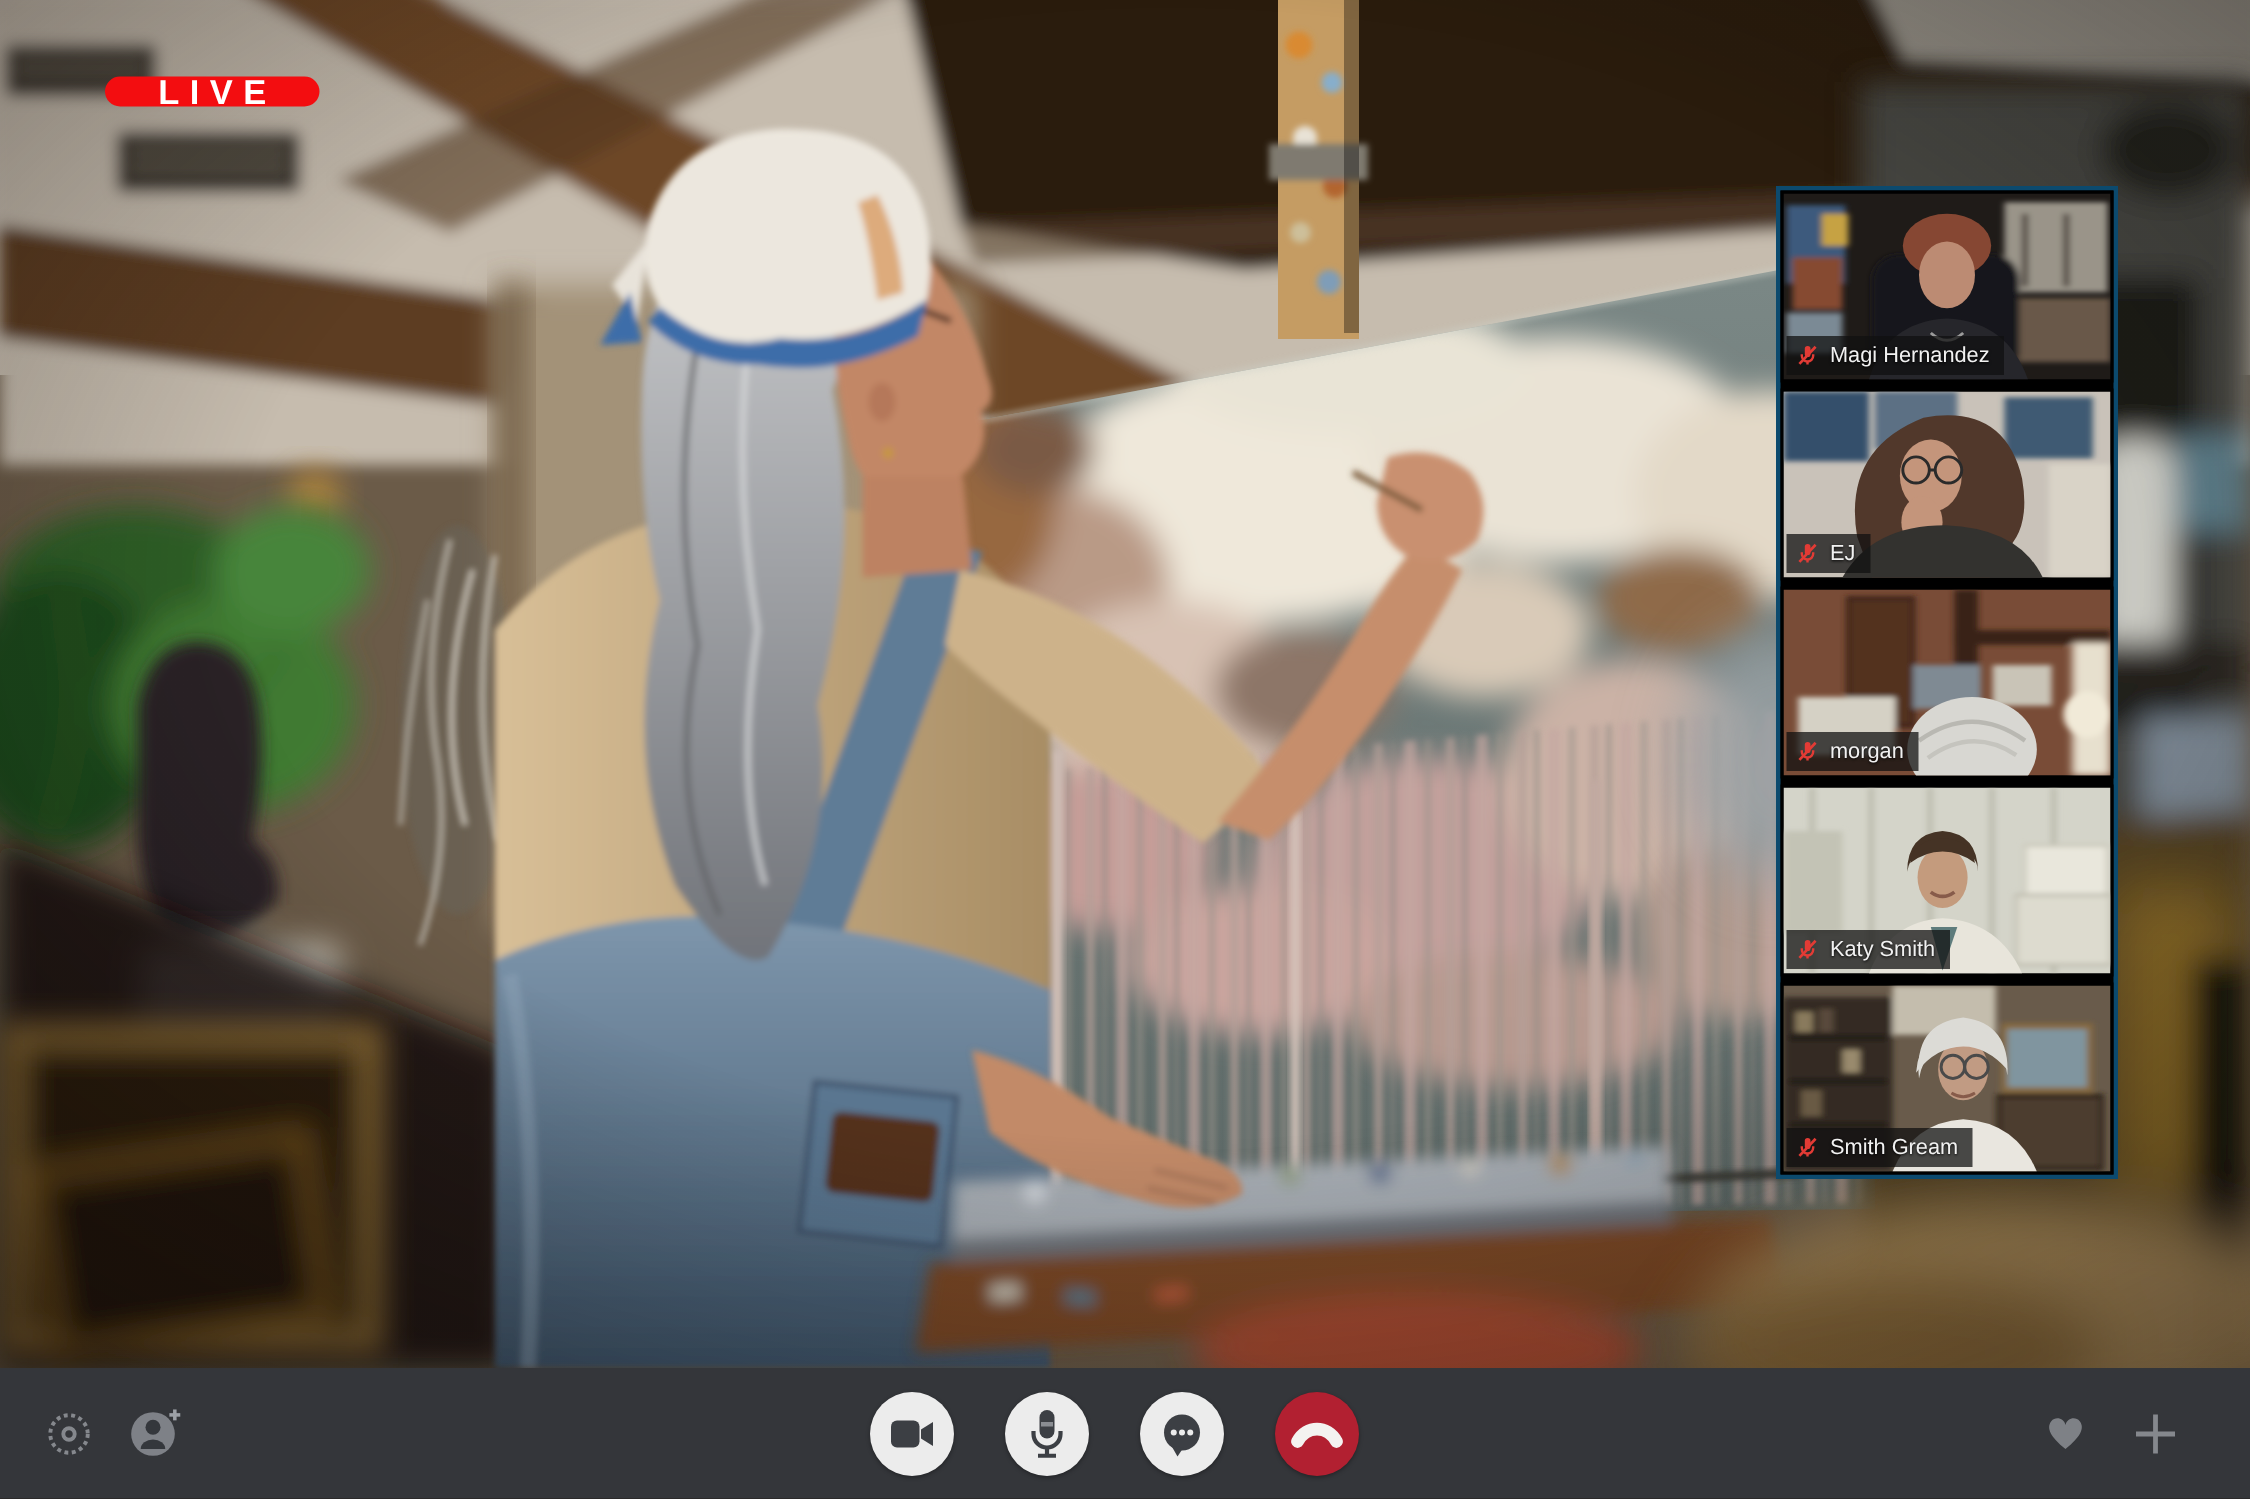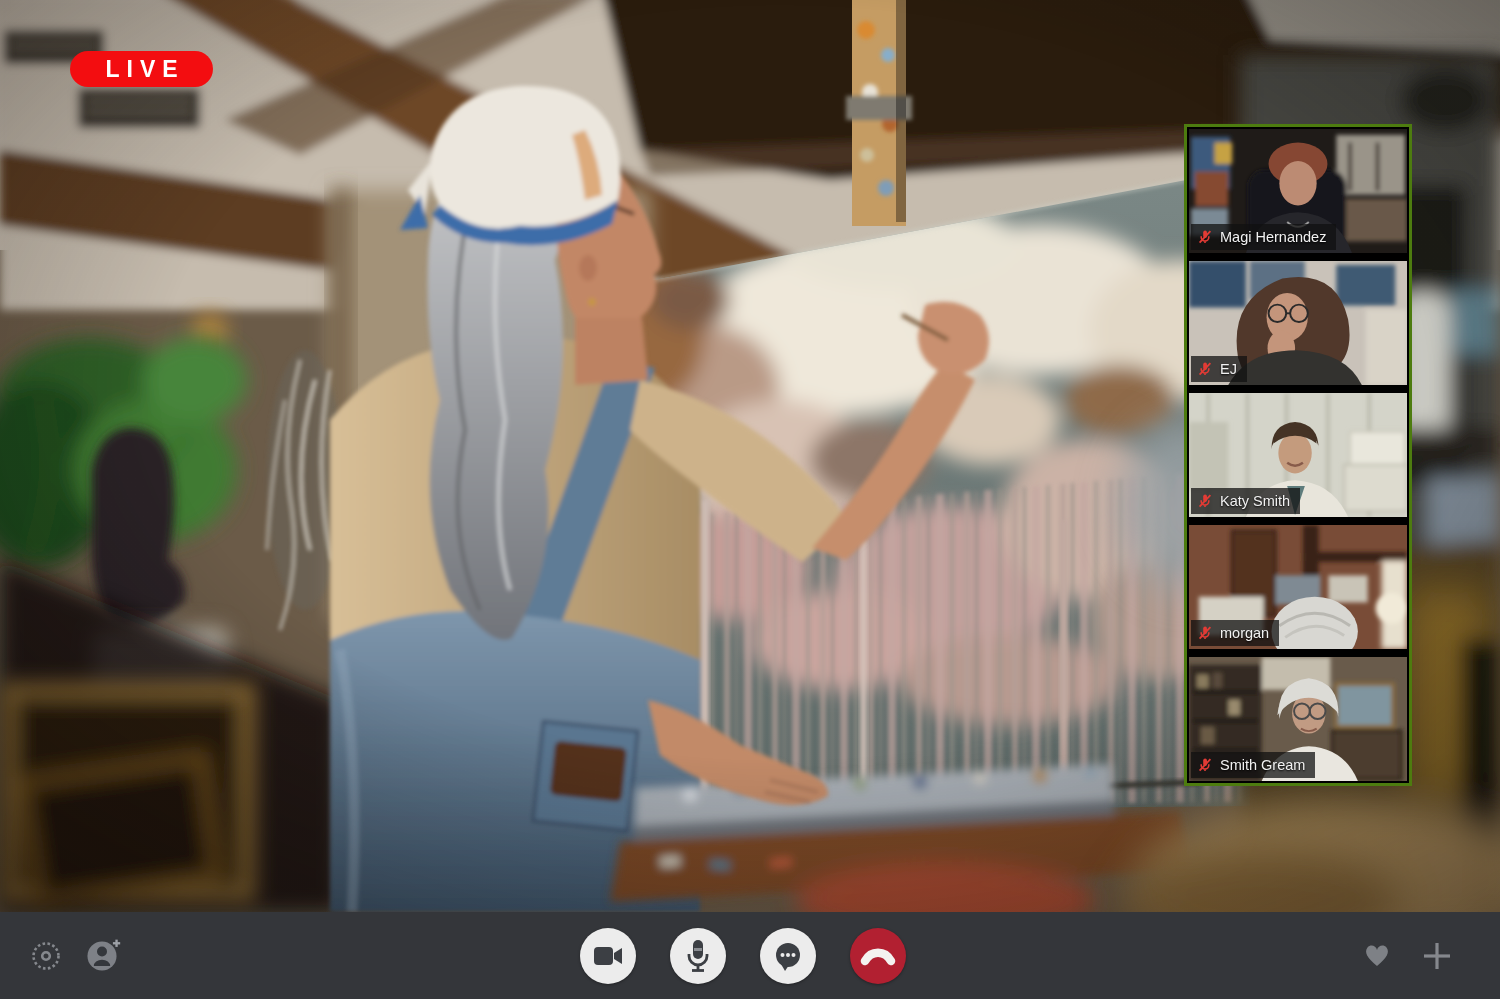--- a/index.html
+++ b/index.html
@@ -2,28 +2,28 @@
 <html><head>
 <meta charset="utf-8">
 <style>
   html,body{margin:0;padding:0;background:#111;}
   .stage{position:relative;width:1500px;height:999px;overflow:hidden;
          font-family:"Liberation Sans",sans-serif;background:#1a1410;}
   .photo{position:absolute;left:0;top:0;width:1500px;height:912px;}
   .photo svg{display:block;width:100%;height:100%;}
 
   
-  .live{position:absolute;left:70px;top:51px;width:143px;height:36px;
+  .live{position:absolute;left:70px;top:51px;width:143px;height:20px;
         background:#f30d10;border-radius:18px;display:flex;align-items:center;
         justify-content:center;color:#fff;font-weight:bold;font-size:23px;
         letter-spacing:7px;padding-left:7px;box-sizing:border-box;}
 
   
   .panel{position:absolute;left:1184px;top:124px;width:228px;height:662px;
-         background:#000;border:3px solid #4d7c0f;box-sizing:border-box;
+         background:#000;border:3px solid #0c4a6e;box-sizing:border-box;
          display:flex;flex-direction:column;gap:4px;}
   .tile{position:relative;flex:1;background:#000;padding:2px;box-sizing:border-box;
         overflow:hidden;cursor:pointer;}
   .tile svg{display:block;width:100%;height:100%;filter:blur(.5px) saturate(.92);}
   .name-tag{position:absolute;left:4px;bottom:5px;height:26px;display:flex;
             align-items:center;gap:7px;padding:0 10px 0 6px;
             background:rgba(16,16,16,.74);color:#f1f1f1;font-size:14.5px;
             white-space:nowrap;text-shadow:0 1px 2px #000;}
   .name-tag svg{width:16px;height:16px;filter:none;flex:0 0 auto;}
 
@@ -331,20 +331,53 @@
           <line x1="8" y1="12.2" x2="8" y2="14" stroke="#e23b35" stroke-width="1.6"></line>
           <line x1="2.6" y1="13.6" x2="13.4" y2="2.2" stroke="#e23b35" stroke-width="1.8"></line>
         </svg>
         <span>EJ</span>
       </div>
     </div>
 
     <div class="tile">
       <svg viewBox="0 0 222 128" preserveAspectRatio="none">
         <defs>
+            <filter id="p4b">
+              <feGaussianBlur stdDeviation="2"></feGaussianBlur>
+            </filter>
+          </defs>
+        <rect width="222" height="128" fill="#7c4b34"></rect>
+        <g filter="url(#p4b)">
+          <rect x="44" y="6" width="44" height="88" fill="#55311f" stroke="#3f2416" stroke-width="3"></rect>
+          <rect x="116" y="0" width="16" height="64" fill="#3a2113"></rect>
+          <rect x="116" y="28" width="106" height="10" fill="#3a2113"></rect>
+          <rect x="88" y="52" width="46" height="30" fill="#7e8a94"></rect>
+          <rect x="142" y="52" width="40" height="28" fill="#c9c4b6"></rect>
+          <rect x="10" y="74" width="66" height="40" fill="#d5d1c4"></rect>
+          <rect x="196" y="36" width="26" height="92" fill="#e8e0cc" filter="url(#p4b)"></rect>
+          <circle cx="206" cy="86" r="16" fill="#f2ead6"></circle>
+        </g>
+        <ellipse cx="128" cy="110" rx="44" ry="36" fill="#d8d7d2"></ellipse>
+        <path d="M92,104 q36,-26 72,0" stroke="#b9b8b2" stroke-width="3" fill="none"></path>
+        <path d="M98,116 q30,-22 60,-2" stroke="#c5c4be" stroke-width="3" fill="none"></path>
+      </svg>
+      <div class="name-tag">
+        <svg viewBox="0 0 16 16">
+          <rect x="6.2" y="1.6" width="3.8" height="7.4" rx="1.9" fill="#e23b35"></rect>
+          <path d="M4.2,7.2 v1 a3.8,3.8 0 0 0 7.6,0 v-1" stroke="#e23b35" stroke-width="1.6" fill="none"></path>
+          <line x1="8" y1="12.2" x2="8" y2="14" stroke="#e23b35" stroke-width="1.6"></line>
+          <line x1="2.6" y1="13.6" x2="13.4" y2="2.2" stroke="#e23b35" stroke-width="1.8"></line>
+        </svg>
+        <span>morgan</span>
+      </div>
+    </div>
+
+    <div class="tile">
+      <svg viewBox="0 0 222 128" preserveAspectRatio="none">
+        <defs>
             <filter id="p3b">
               <feGaussianBlur stdDeviation="2"></feGaussianBlur>
             </filter>
           </defs>
         <rect width="222" height="128" fill="#d4d4c8"></rect>
         <g filter="url(#p3b)">
           <rect x="18" y="0" width="3" height="128" fill="#b5b5a6"></rect>
             <rect x="58" y="0" width="3" height="128" fill="#b5b5a6"></rect>
           <rect x="98" y="0" width="3" height="128" fill="#b5b5a6"></rect>
             <rect x="140" y="0" width="3" height="128" fill="#b5b5a6"></rect>
@@ -361,53 +394,20 @@
         <path d="M100,96 L108,126 L118,96 Z" fill="#5c7d7d"></path>
       </svg>
       <div class="name-tag">
         <svg viewBox="0 0 16 16">
           <rect x="6.2" y="1.6" width="3.8" height="7.4" rx="1.9" fill="#e23b35"></rect>
           <path d="M4.2,7.2 v1 a3.8,3.8 0 0 0 7.6,0 v-1" stroke="#e23b35" stroke-width="1.6" fill="none"></path>
           <line x1="8" y1="12.2" x2="8" y2="14" stroke="#e23b35" stroke-width="1.6"></line>
           <line x1="2.6" y1="13.6" x2="13.4" y2="2.2" stroke="#e23b35" stroke-width="1.8"></line>
         </svg>
         <span>Katy Smith</span>
-      </div>
-    </div>
-
-    <div class="tile">
-      <svg viewBox="0 0 222 128" preserveAspectRatio="none">
-        <defs>
-            <filter id="p4b">
-              <feGaussianBlur stdDeviation="2"></feGaussianBlur>
-            </filter>
-          </defs>
-        <rect width="222" height="128" fill="#7c4b34"></rect>
-        <g filter="url(#p4b)">
-          <rect x="44" y="6" width="44" height="88" fill="#55311f" stroke="#3f2416" stroke-width="3"></rect>
-          <rect x="116" y="0" width="16" height="64" fill="#3a2113"></rect>
-          <rect x="116" y="28" width="106" height="10" fill="#3a2113"></rect>
-          <rect x="88" y="52" width="46" height="30" fill="#7e8a94"></rect>
-          <rect x="142" y="52" width="40" height="28" fill="#c9c4b6"></rect>
-          <rect x="10" y="74" width="66" height="40" fill="#d5d1c4"></rect>
-          <rect x="196" y="36" width="26" height="92" fill="#e8e0cc" filter="url(#p4b)"></rect>
-          <circle cx="206" cy="86" r="16" fill="#f2ead6"></circle>
-        </g>
-        <ellipse cx="128" cy="110" rx="44" ry="36" fill="#d8d7d2"></ellipse>
-        <path d="M92,104 q36,-26 72,0" stroke="#b9b8b2" stroke-width="3" fill="none"></path>
-        <path d="M98,116 q30,-22 60,-2" stroke="#c5c4be" stroke-width="3" fill="none"></path>
-      </svg>
-      <div class="name-tag">
-        <svg viewBox="0 0 16 16">
-          <rect x="6.2" y="1.6" width="3.8" height="7.4" rx="1.9" fill="#e23b35"></rect>
-          <path d="M4.2,7.2 v1 a3.8,3.8 0 0 0 7.6,0 v-1" stroke="#e23b35" stroke-width="1.6" fill="none"></path>
-          <line x1="8" y1="12.2" x2="8" y2="14" stroke="#e23b35" stroke-width="1.6"></line>
-          <line x1="2.6" y1="13.6" x2="13.4" y2="2.2" stroke="#e23b35" stroke-width="1.8"></line>
-        </svg>
-        <span>morgan</span>
       </div>
     </div>
 
     <div class="tile">
       <svg viewBox="0 0 222 128" preserveAspectRatio="none">
         <defs>
             <filter id="p5b">
               <feGaussianBlur stdDeviation="2"></feGaussianBlur>
             </filter>
           </defs>

